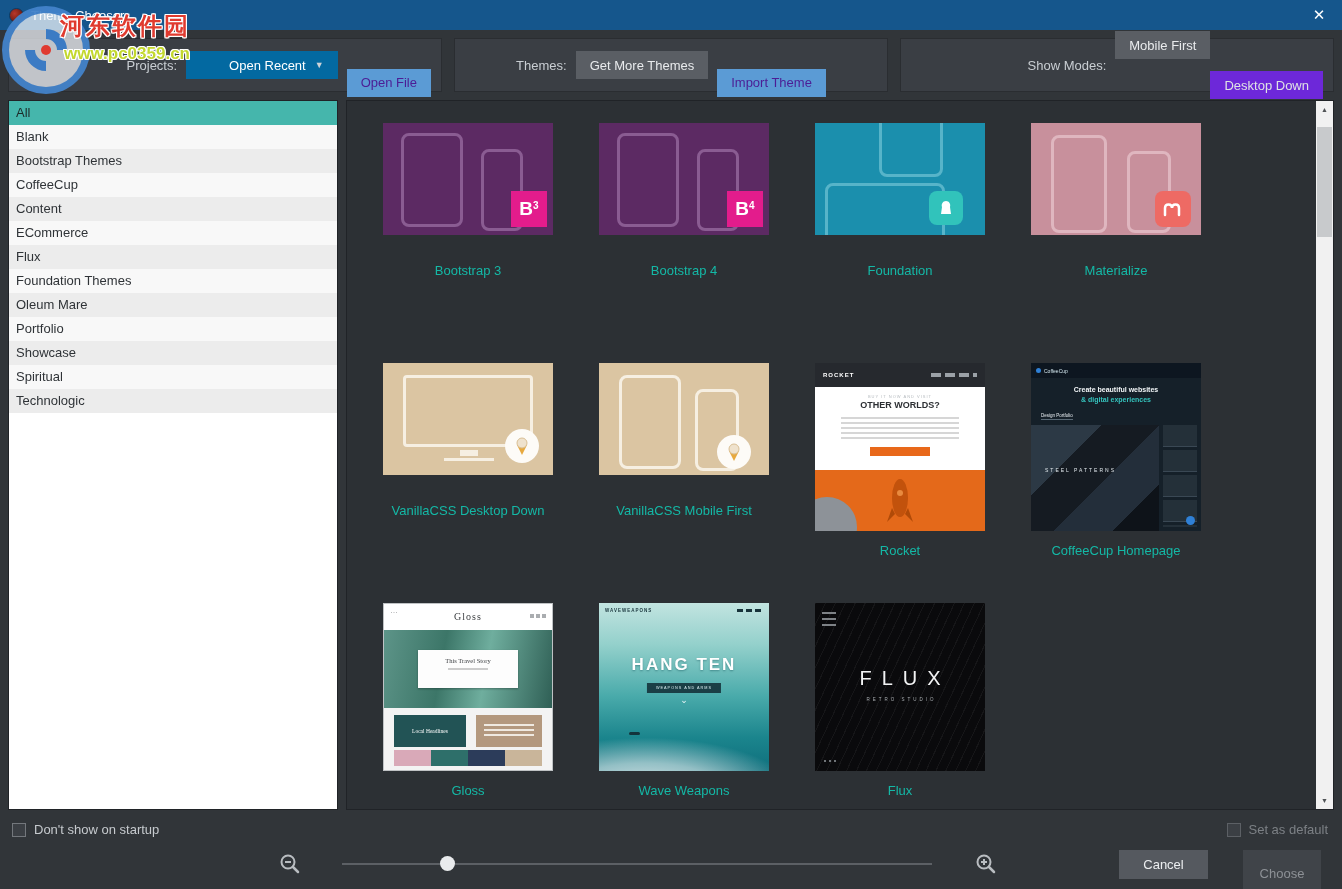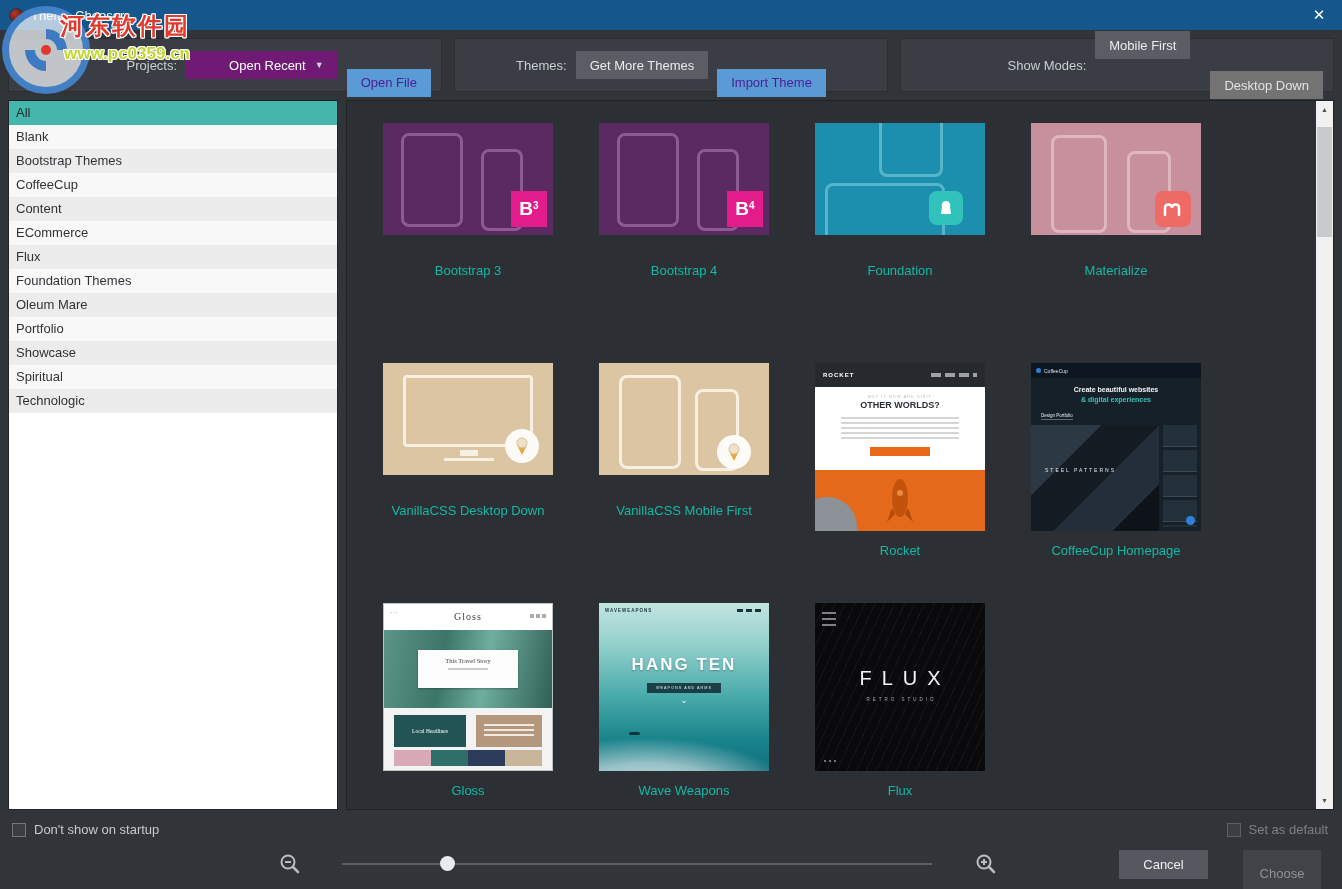--- a/index.html
+++ b/index.html
@@ -13,24 +13,24 @@
 
   
   .toolbar { position:absolute; top:38px; left:8px; right:8px; height:54px; display:flex; gap:12px; }
   .tb-group { flex:1; background:#3a3e44; border:1px solid #2a2d31; display:flex; align-items:center; gap:9px; padding:0 10px; }
   .g1, .g3 { justify-content:flex-end; }
   .g2 { justify-content:center; }
   .tb-label { color:#c9ced3; font-size:13px; }
   .btn { height:28px; padding:0 14px; font-size:13px; border:none; display:inline-flex; align-items:center; justify-content:center; font-family:inherit; white-space:nowrap; }
   .btn-blue { background:#5b9bd5; color:#4c1d95;margin-top:35px; }
   .btn-gray { background:#5a5e64; color:#e9ebed; }
-  .btn-darkgray { background:#737373; color:#dfe2e4;margin-top:40px; }
-  .btn-drop { background:#701a75; color:#fff; gap:9px;padding-left:43px; }
+  .btn-darkgray { background:#6d28d9; color:#dfe2e4;margin-top:40px; }
+  .btn-drop { background:#0369a1; color:#fff; gap:9px;padding-left:43px; }
   .caret { font-size:9px; color:#cfd3d7; }
-  .seg { display:flex; gap:20px; }
+  .seg { display:flex; gap:0; }
 
   
   .sidebar { position:absolute; left:8px; top:100px; width:330px; height:710px; background:#ffffff; border:1px solid #202327; overflow:hidden; }
   .side-item { height:24px; line-height:24px; padding-left:7px; font-size:13px; color:#2f3337; background:#ececec; }
   .side-item:nth-child(even) { background:#f8f8f8; }
   .side-item.selected { background:#45b6ac; color:#1c2a28; }
 
   
   .main { position:absolute; left:346px; top:100px; width:988px; height:710px; background:#2c3034; border:1px solid #202327; overflow:hidden; }
   .grid { position:absolute; left:0; top:0; right:17px; bottom:0; display:grid; grid-template-columns:repeat(4,216px); grid-auto-rows:240px; padding:22px 0 0 13px; }

